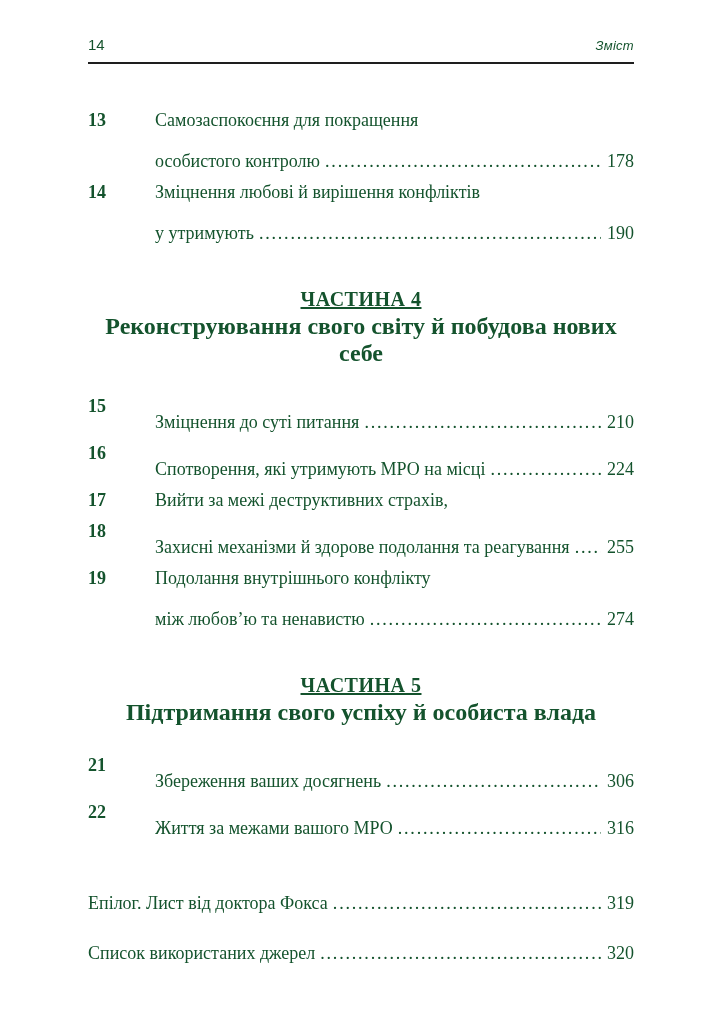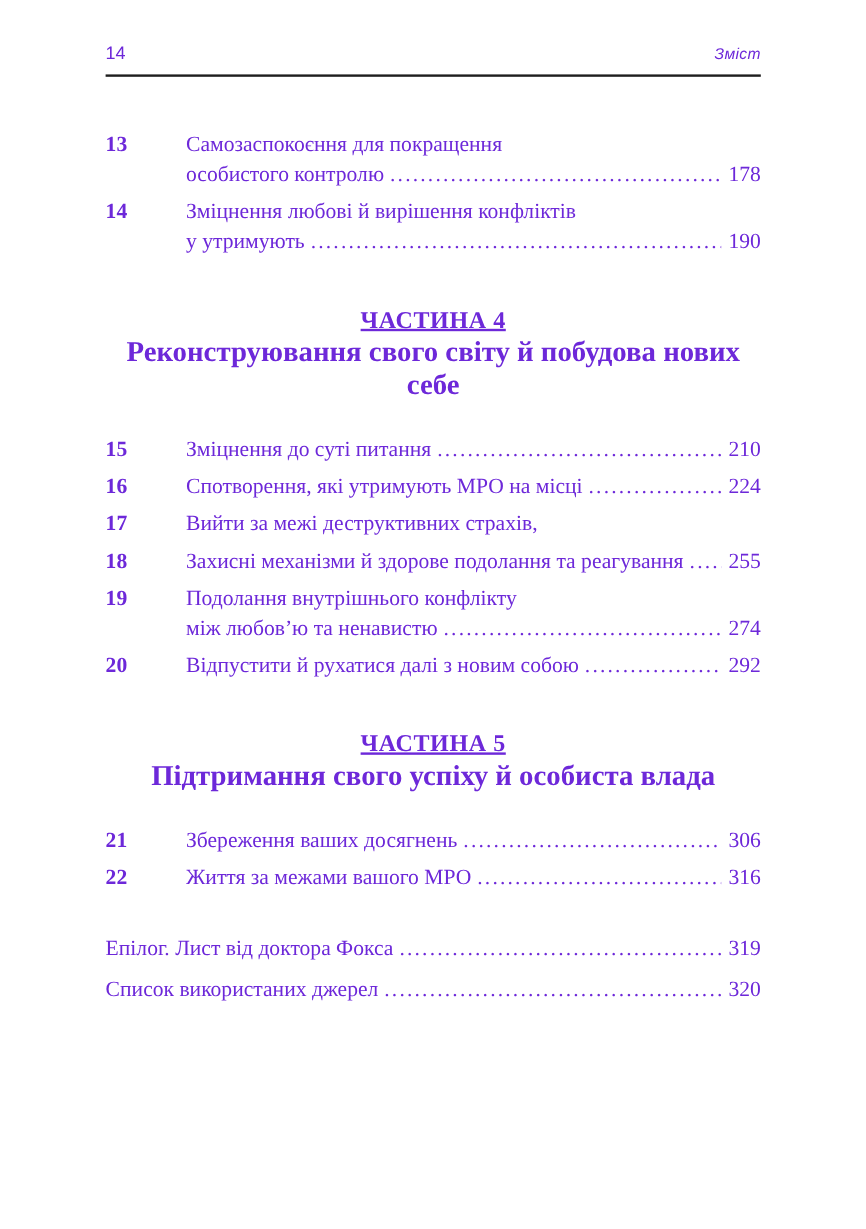--- a/index.html
+++ b/index.html
@@ -2,21 +2,21 @@
 <html lang="uk"><head>
 <meta charset="utf-8">
 <style>
   html, body { margin: 0; padding: 0; background: #ffffff; }
   .page {
     position: relative;
     width: 722px;
     height: 1024px;
     box-sizing: border-box;
     background: #ffffff;
-    color: #6d28d9;
+    color: #14532d;
     font-family: "Liberation Serif", serif;
     padding: 36px 88px 0 88px;
     overflow: hidden;
   }
 
   
   .running-head {
     display: flex;
     justify-content: space-between;
     align-items: baseline;
@@ -35,21 +35,21 @@
   .toc { font-size: 18px; line-height: 25px; }
   .section { margin-top: 44px; }
   .entry { display: flex; margin-bottom: 6px; gap: 27px; }
   .num {
     width: 40px;
     flex-shrink: 0;
     font-weight: 700;
   }
   .entry-body { flex: 1; min-width: 0; }
   .leader-row { display: flex; align-items: baseline; }
-  .leader-row .title { white-space: nowrap; }
+  .leader-row .title { white-space: nowrap; margin-top: 16px; }
   .leader {
     flex: 1;
     overflow: hidden;
     white-space: nowrap;
     margin: 0 6px 0 5px;
     letter-spacing: 1.8px;
   }
   .leader::after {
     content: "....................................................................................................................................................................";
   }
@@ -161,30 +161,20 @@
         <span class="entry-body">
           <span class="line1">Подолання внутрішнього конфлікту</span>
           <span class="leader-row">
             <span class="title">між любов’ю та ненавистю</span>
             <span class="leader"></span>
             <span class="pg">274</span>
           </span>
         </span>
       </div>
 
-      <div class="entry">
-        <span class="num">20</span>
-        <span class="entry-body">
-          <span class="leader-row">
-            <span class="title">Відпустити й рухатися далі з новим собою</span>
-            <span class="leader"></span>
-            <span class="pg">292</span>
-          </span>
-        </span>
-      </div>
 
     </div>
 
     <div class="part">
       <div class="part-title">ЧАСТИНА 5</div>
       <div class="part-subtitle">Підтримання свого успіху й особиста влада</div>
     </div>
 
     <div>
 

